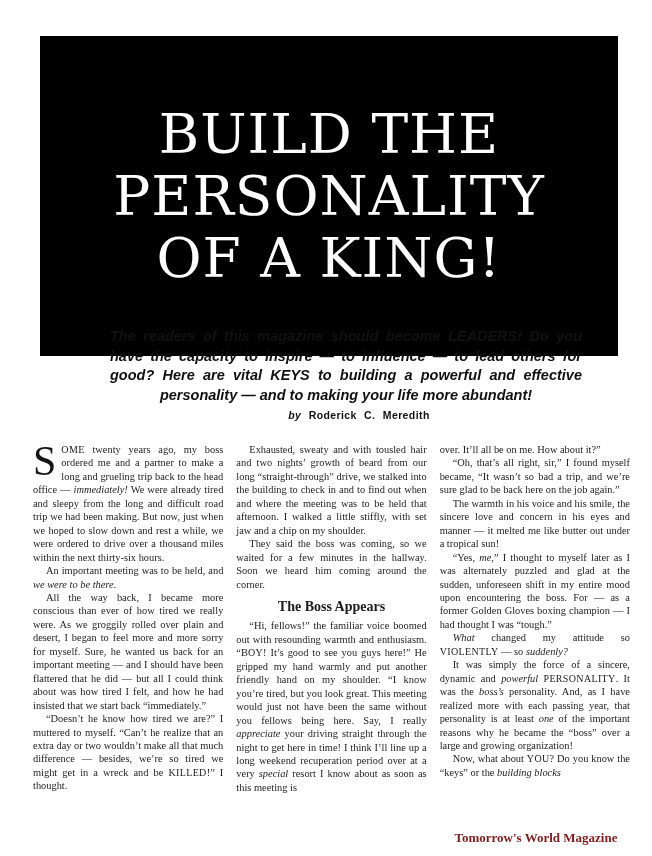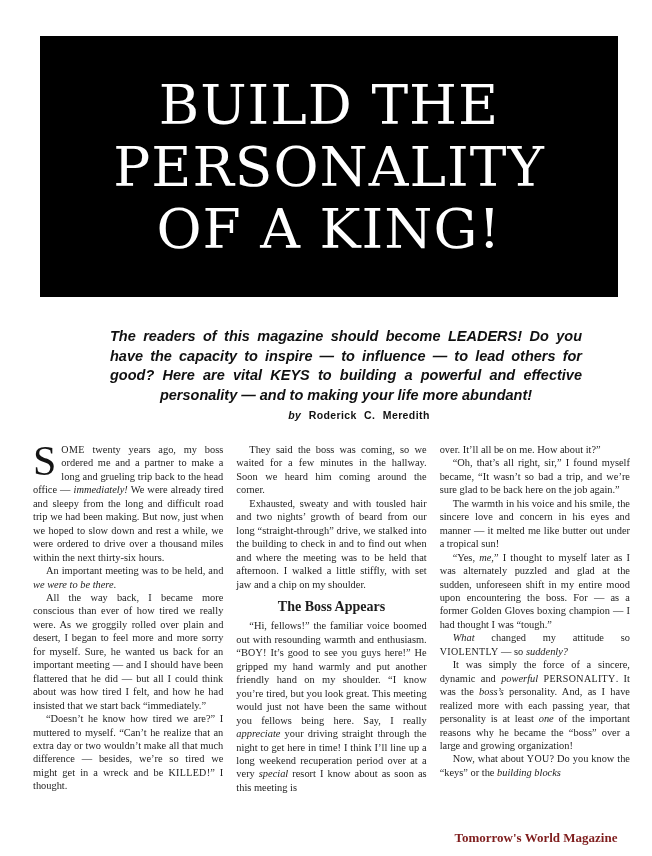--- a/index.html
+++ b/index.html
@@ -10,21 +10,21 @@
     background: #ffffff;
     overflow: hidden;
     font-family: "Liberation Serif", serif;
     margin: 0 auto;
   }
   .header-block {
     position: absolute;
     left: 40px;
     top: 36px;
     width: 578px;
-    height: 261px;
+    height: 320px;
     background: #000000;
     display: flex;
     flex-direction: column;
     align-items: center;
     justify-content: center;
   }
   .title-line {
     color: #ffffff;
     font-family: "DejaVu Serif", "Liberation Serif", serif;
     font-size: 55px;
@@ -128,22 +128,22 @@
   </div>
 
   <div class="columns">
       <div class="column">
         <p class="body-para"><span class="drop-cap">S</span><span class="sc">OME</span><span> twenty years ago, my boss ordered me and a partner to make a long and grueling trip back to the head office — </span><span class="i">immediately!</span><span> We were already tired and sleepy from the long and difficult road trip we had been making. But now, just when we hoped to slow down and rest a while, we were ordered to drive over a thousand miles within the next thirty-six hours.</span></p>
         <p class="body-para indent"><span>An important meeting was to be held, and </span><span class="i">we were to be there</span><span>.</span></p>
         <p class="body-para indent"><span>All the way back, I became more conscious than ever of how tired we really were. As we groggily rolled over plain and desert, I began to feel more and more sorry for myself. Sure, he wanted us back for an important meeting — and I should have been flattered that he did — but all I could think about was how tired I felt, and how he had insisted that we start back “immediately.”</span></p>
         <p class="body-para indent"><span>“Doesn’t he know how tired we are?” I muttered to myself. “Can’t he realize that an extra day or two wouldn’t make all that much difference — besides, we’re so tired we might get in a wreck and be </span><span class="sc">KILLED</span><span>!” I thought.</span></p>
       </div>
       <div class="column">
+        <p class="body-para indent"><span>Exhausted, sweaty and with tousled hair and two nights’ growth of beard from our long “straight-through” drive, we stalked into the building to check in and to find out when and where the meeting was to be held that afternoon. I walked a little stiffly, with set jaw and a chip on my shoulder.</span></p>
         <p class="body-para indent"><span>They said the boss was coming, so we waited for a few minutes in the hallway. Soon we heard him coming around the corner.</span></p>
-        <p class="body-para indent"><span>Exhausted, sweaty and with tousled hair and two nights’ growth of beard from our long “straight-through” drive, we stalked into the building to check in and to find out when and where the meeting was to be held that afternoon. I walked a little stiffly, with set jaw and a chip on my shoulder.</span></p>
         <div class="col-heading">The Boss Appears</div>
         <p class="body-para indent"><span>“Hi, fellows!” the familiar voice boomed out with resounding warmth and enthusiasm. “B</span><span class="sc">OY</span><span>! It’s good to see you guys here!” He gripped my hand warmly and put another friendly hand on my shoulder. “I know you’re tired, but you look great. This meeting would just not have been the same without you fellows being here. Say, I really </span><span class="i">appreciate</span><span> your driving straight through the night to get here in time! I think I’ll line up a long weekend recuperation period over at a very </span><span class="i">special</span><span> resort I know about as soon as this meeting is</span></p>
       </div>
       <div class="column">
         <p class="body-para"><span>over. It’ll all be on me. How about it?”</span></p>
         <p class="body-para indent"><span>“Oh, that’s all right, sir,” I found myself became, “It wasn’t so bad a trip, and we’re sure glad to be back here on the job again.”</span></p>
         <p class="body-para indent"><span>The warmth in his voice and his smile, the sincere love and concern in his eyes and manner — it melted me like butter out under a tropical sun!</span></p>
         <p class="body-para indent"><span>“Yes, </span><span class="i">me</span><span>,” I thought to myself later as I was alternately puzzled and glad at the sudden, unforeseen shift in my entire mood upon encountering the boss. For — as a former Golden Gloves boxing champion — I had thought I was “tough.”</span></p>
         <p class="body-para indent"><span class="i">What</span><span> changed my attitude so </span><span class="sc">VIOLENTLY</span><span> — so </span><span class="i">suddenly?</span></p>
         <p class="body-para indent"><span>It was simply the force of a sincere, dynamic and </span><span class="i">powerful</span><span> </span><span class="sc">PERSONALITY</span><span>. It was the </span><span class="i">boss’s</span><span> personality. And, as I have realized more with each passing year, that personality is at least </span><span class="i">one</span><span> of the important reasons why he became the “boss” over a large and growing organization!</span></p>

